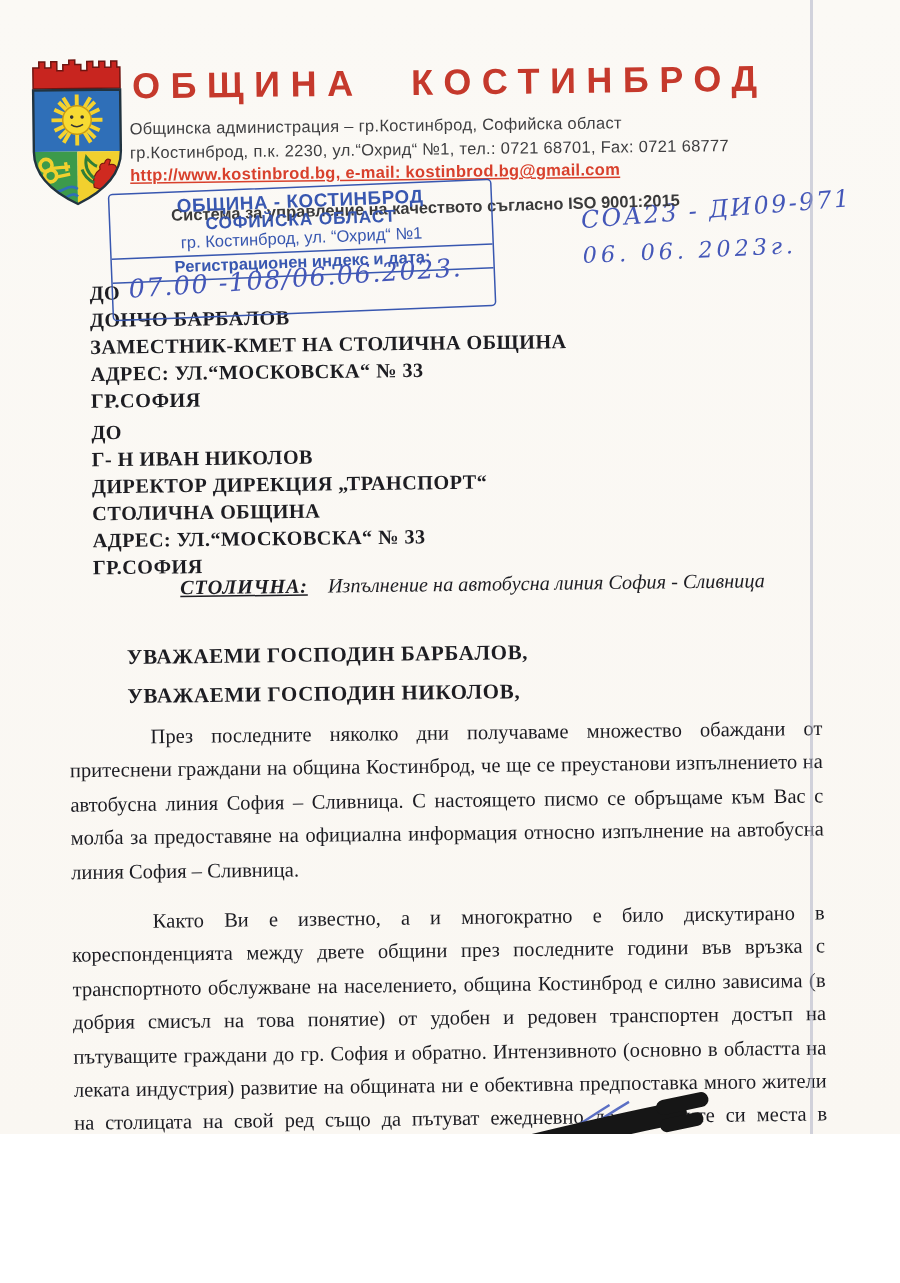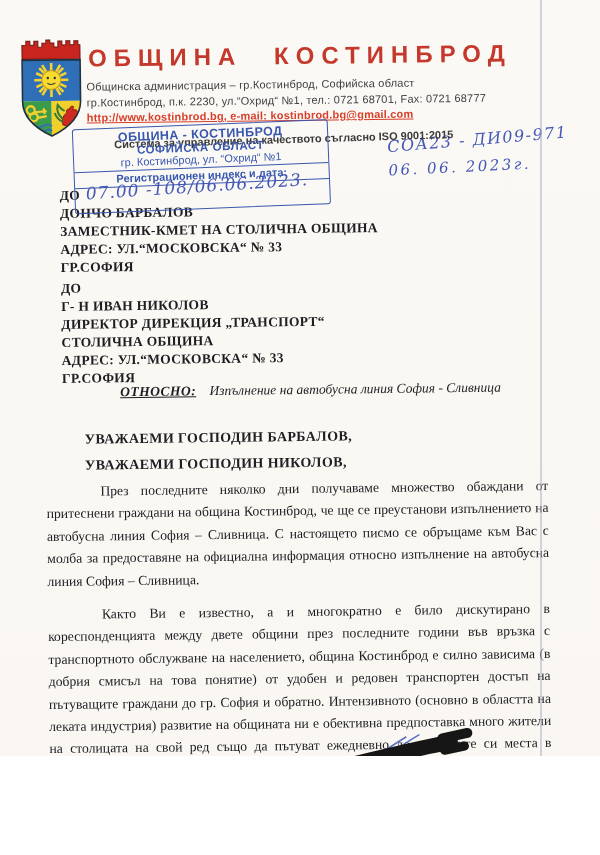--- a/index.html
+++ b/index.html
@@ -152,21 +152,21 @@
     <div class="recip b2">
       <div>ДО</div>
       <div>Г- Н ИВАН НИКОЛОВ</div>
       <div>ДИРЕКТОР ДИРЕКЦИЯ „ТРАНСПОРТ“</div>
       <div>СТОЛИЧНА ОБЩИНА</div>
       <div>АДРЕС: УЛ.“МОСКОВСКА“ № 33</div>
       <div>ГР.СОФИЯ</div>
     </div>
 
     <div class="subject">
-      <span class="lbl">ОТНОСНО:</span>
+      <span class="lbl">СТОЛИЧНА:</span>
       <span>Изпълнение на автобусна линия София - Сливница</span>
     </div>
 
     <div class="salut s1">УВАЖАЕМИ ГОСПОДИН БАРБАЛОВ,</div>
     <div class="salut s2">УВАЖАЕМИ ГОСПОДИН НИКОЛОВ,</div>
 
     <div class="body-text">
       <p>През последните няколко дни получаваме множество обаждани от притеснени граждани на община Костинброд, че ще се преустанови изпълнението на автобусна линия София – Сливница. С настоящето писмо се обръщаме към Вас с молба за предоставяне на официална информация относно изпълнение на автобусна линия София – Сливница.</p>
       <p>Както Ви е известно, а и многократно е било дискутирано в кореспонденцията между двете общини през последните години във връзка с транспортното обслужване на населението, община Костинброд е силно зависима (в добрия смисъл на това понятие) от удобен и редовен транспортен достъп на пътуващите граждани до гр. София и обратно. Интензивното (основно в областта на леката индустрия) развитие на общината ни е обективна предпоставка много жители на столицата на свой ред също да пътуват ежедневно до работните си места в предприятия на наша територия. През последните години се забелязва отчетлива и стабилна тенденция за увеличаване на пътникопотока по автобусните маршрутни разписания между населените места от община Костинброд и гр. София за сметка на железопътния транспорт.</p>
     </div>

